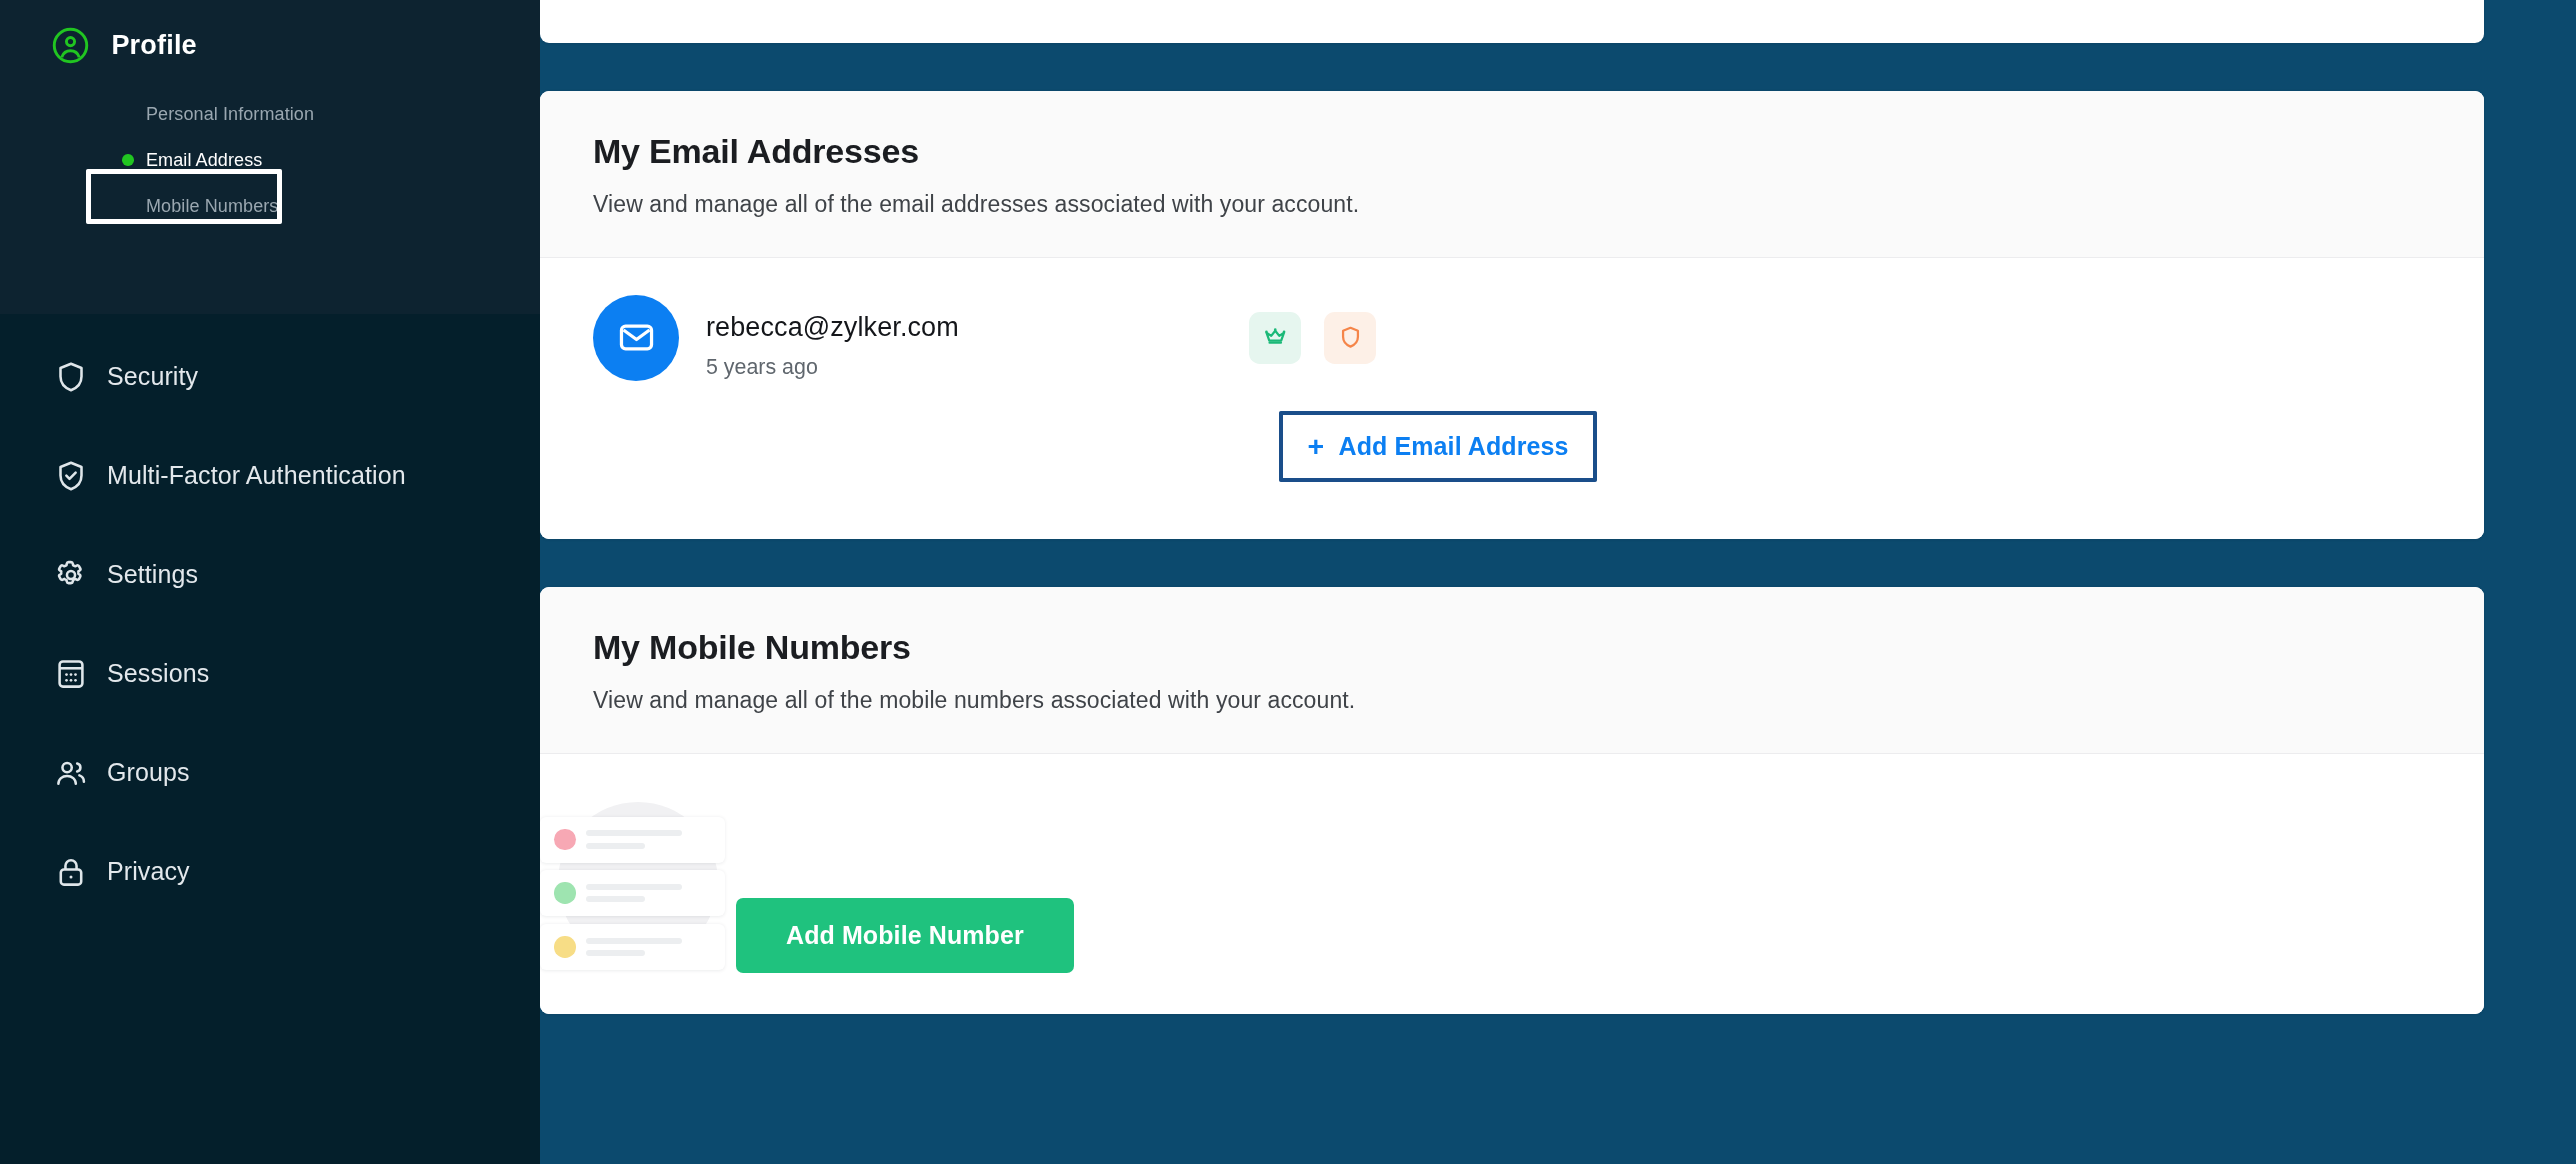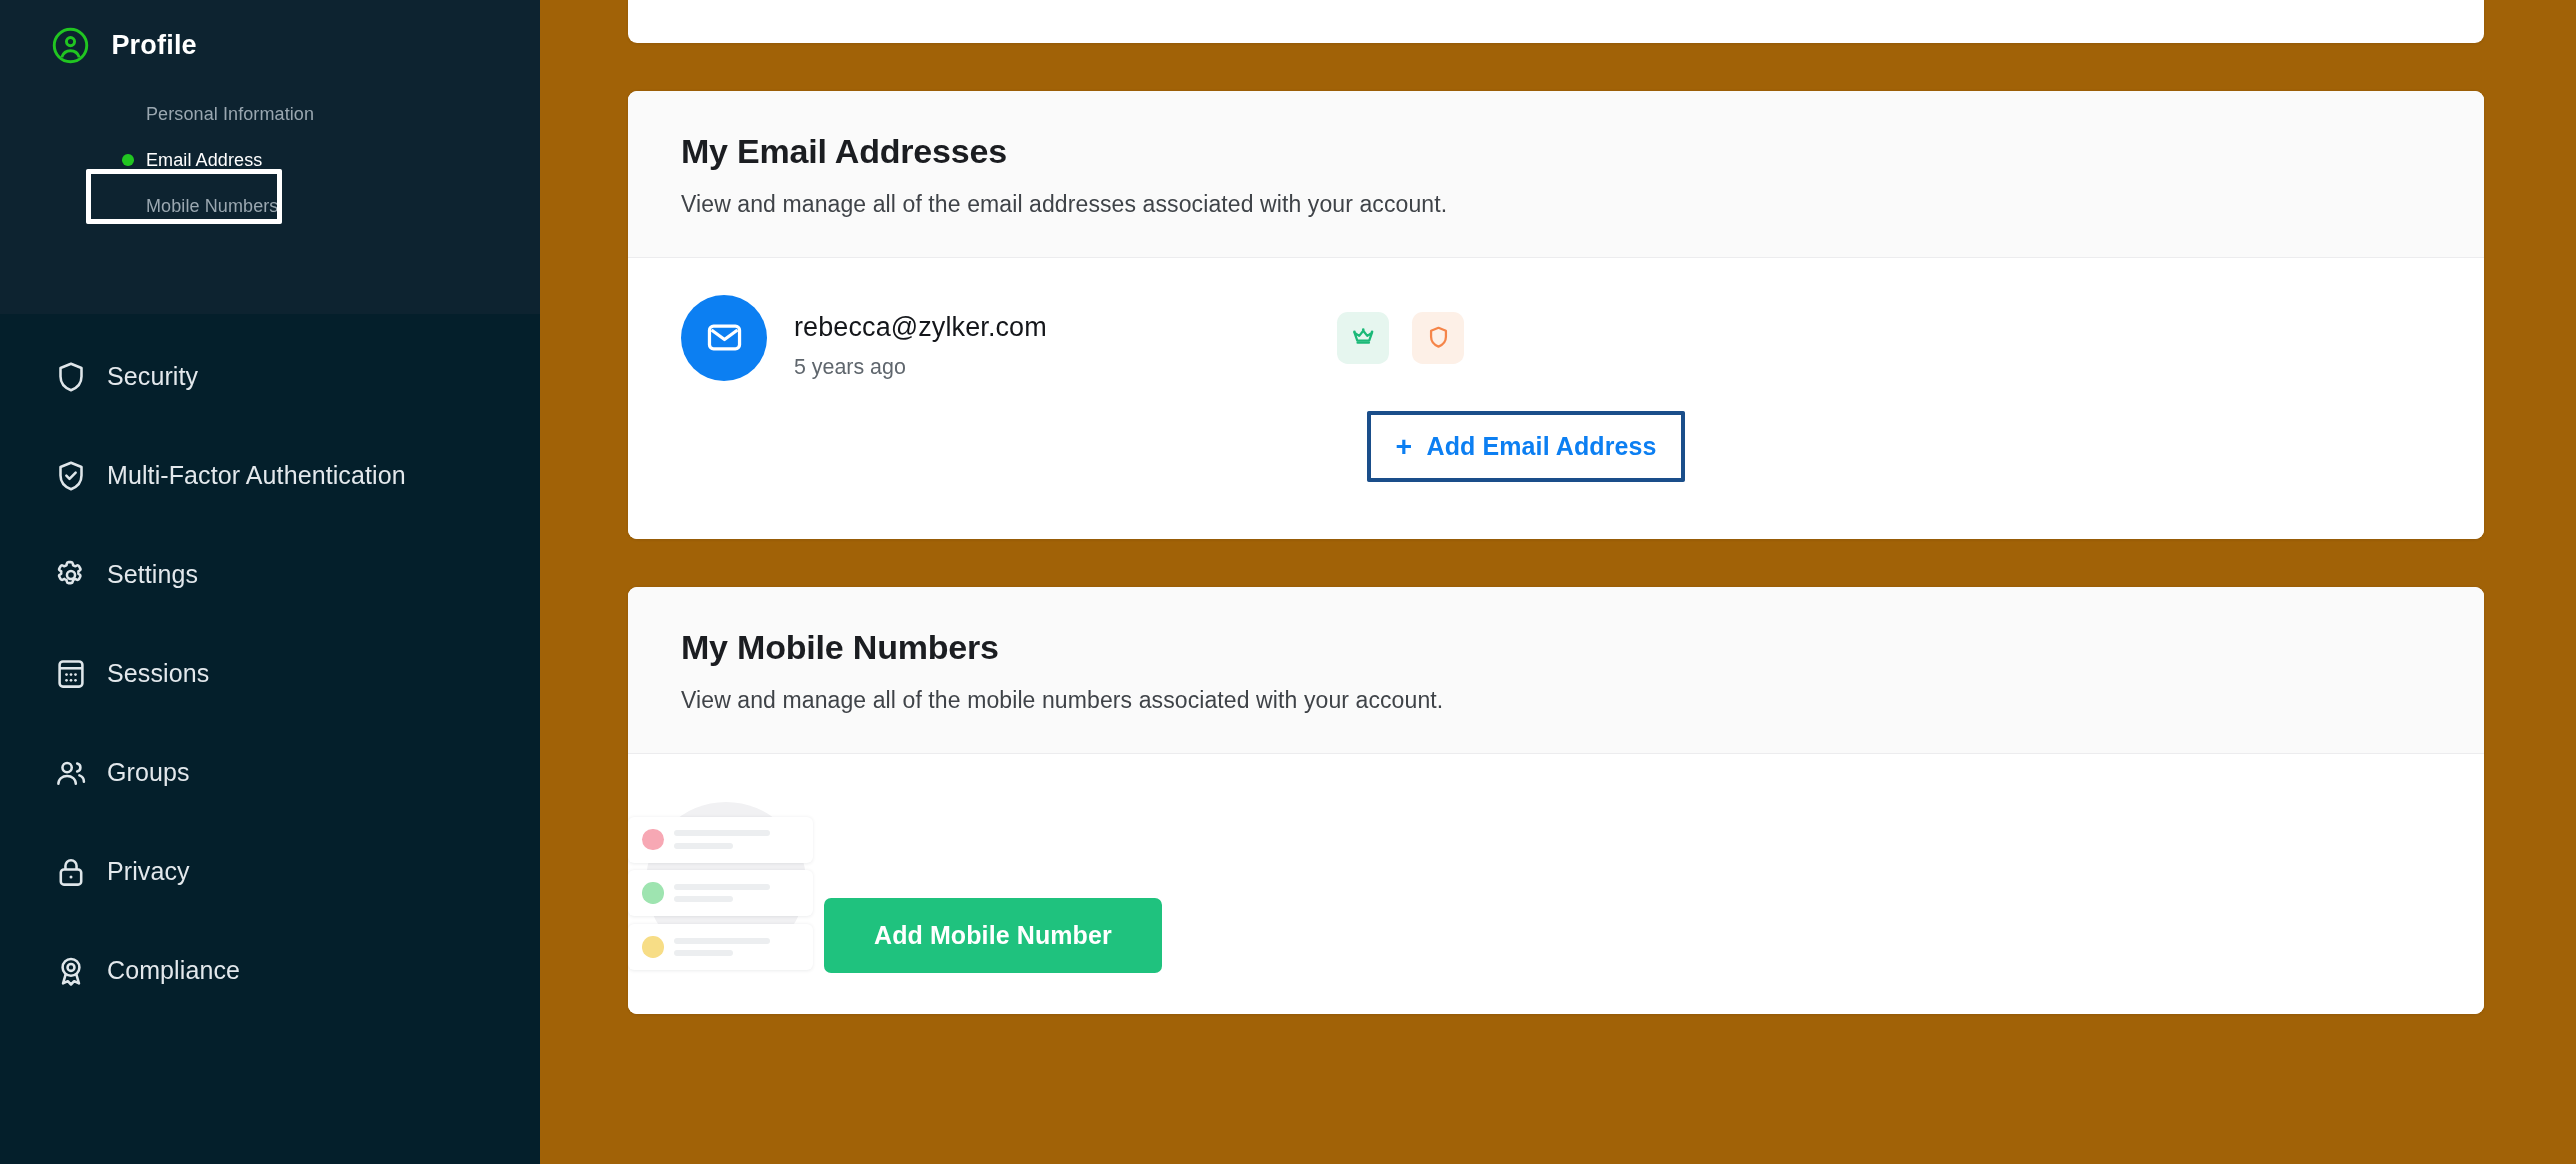--- a/index.html
+++ b/index.html
@@ -100,23 +100,22 @@
     width: 36px; height: 36px; flex: 0 0 36px;
     display: flex; align-items: center; justify-content: flex-start; gap: 6.2px;
   }
   .dots-icon i { width: 7.1px; height: 7.1px; border-radius: 50%; background: #ffffff; display:block; }
 
   
   .content {
     position: relative;
     flex: 1 1 auto;
     height: 1164px;
-    background: #a16207;
+    background: #0c4a6e;
     overflow: hidden;
-    padding-left: 88px;
     padding-right: 92px;
   }
   .card {
     background: #ffffff;
     border-radius: 9px;
     box-shadow: 0 0.9px 2.7px rgba(16,24,40,.10);
     overflow: hidden;
     width: 100%;
   }
   
@@ -365,30 +364,20 @@
         <span class="nic">
           <svg width="36" height="36" viewBox="0 0 24 24" fill="none" stroke="#dfe6ea" stroke-width="1.7" stroke-linejoin="round">
             <rect x="5.2" y="10.3" width="13.6" height="10.1" rx="2.1"></rect>
             <path d="M8.3 10.3V7.9a3.7 3.7 0 0 1 7.4 0v2.4"></path>
             <circle cx="12" cy="15.3" r="1" fill="#dfe6ea" stroke="none"></circle>
           </svg>
         </span>
         <span class="nav-label">Privacy</span>
       </div>
 
-      <div class="nav-item">
-        <span class="nic">
-          <svg width="36" height="36" viewBox="0 0 24 24" fill="none" stroke="#dfe6ea" stroke-width="1.7" stroke-linejoin="round" stroke-linecap="round">
-            <circle cx="12" cy="9.6" r="5.6"></circle>
-            <circle cx="12" cy="9.6" r="2.3"></circle>
-            <path d="M8.4 14.4 6.7 20.3l3.2-1.5L12 21l2.1-2.2 3.2 1.5-1.7-5.9"></path>
-          </svg>
-        </span>
-        <span class="nav-label">Compliance</span>
-      </div>
 
 
     </nav>
   </aside>
 
   <main class="content">
 
     <div class="card card-partial"></div>
 
     <section class="card">

